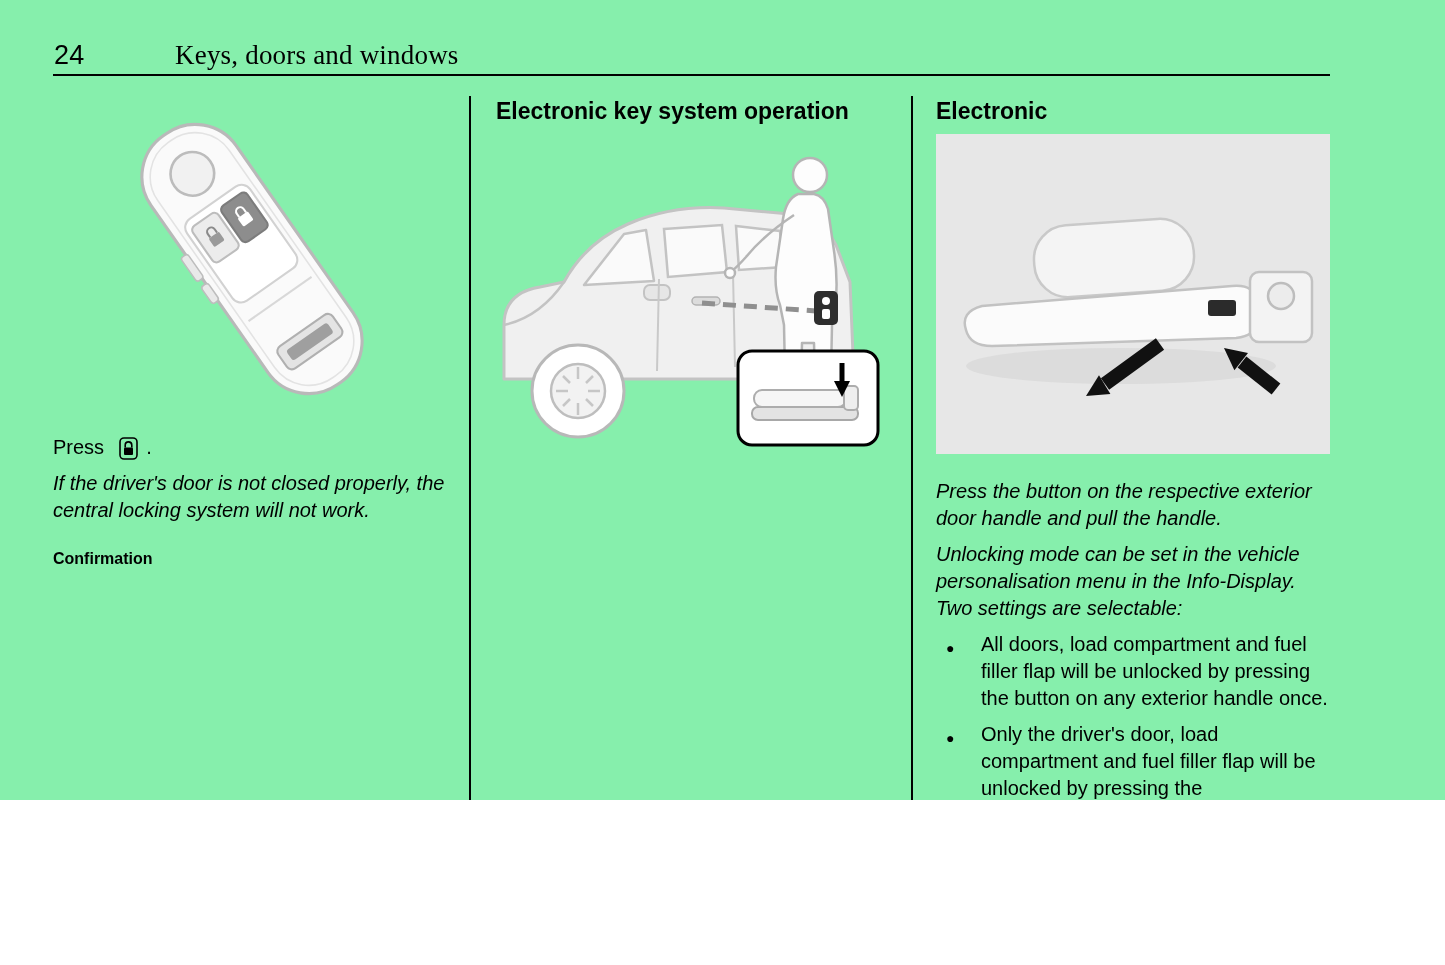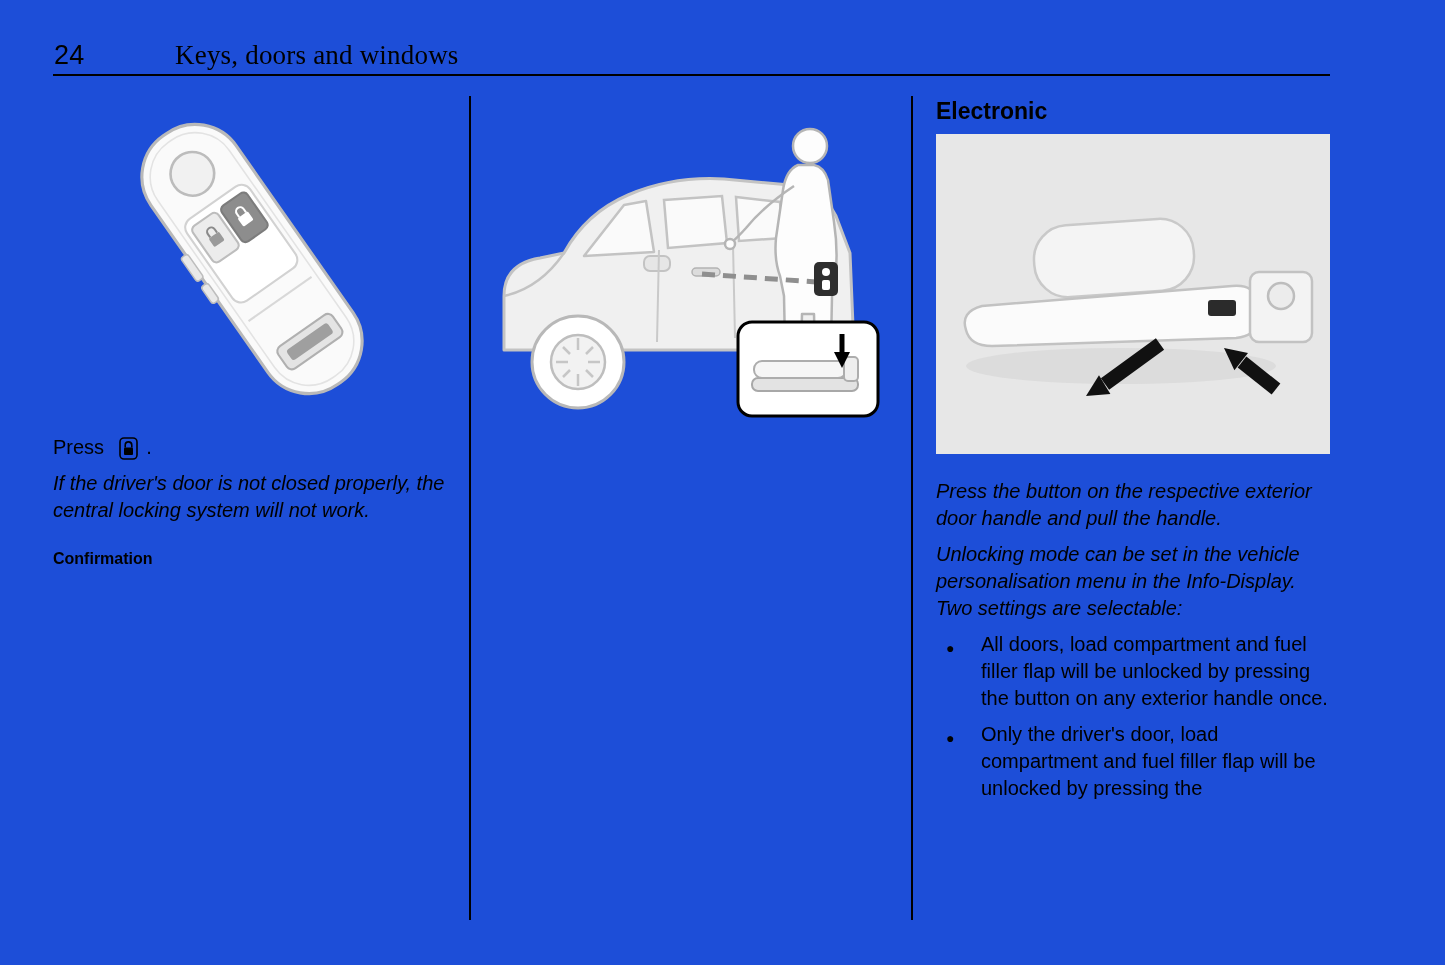--- a/index.html
+++ b/index.html
@@ -1,21 +1,21 @@
 <!DOCTYPE html>
 <html><head>
 <meta charset="utf-8">
 <style>
   * { box-sizing: border-box; }
   html, body { margin: 0; padding: 0; }
   body {
     width: 1445px; height: 965px; background: #ffffff; color: #000;
     font-family: "Liberation Sans", sans-serif;
   }
-  .page { position: relative; width: 1445px; height: 965px; overflow: hidden; background: #1d4ed8; }
+  .page { position: relative; width: 1445px; height: 800px; overflow: hidden; background: #86efac; }
 
   .page-number   { position: absolute; left: 54px;  top: 40px; font-size: 27px; letter-spacing: .3px; }
   .section-title { position: absolute; left: 175px; top: 40px; font-size: 27px; letter-spacing: .2px; font-family: Liberation Serif, serif; }
   .header-rule   { position: absolute; left: 53px;  top: 74px; width: 1277px; height: 2px; background: #000; }
 
   .vrule { position: absolute; top: 96px; height: 824px; width: 2px; background: #000; }
   .vrule-1 { left: 469px; }
   .vrule-2 { left: 911px; }
 
   .col { position: absolute; top: 96px; }
@@ -93,20 +93,21 @@
         </span>
         <span>.</span>
     </p>
 
     <p class="body-text gap-after">If the driver's door is not closed properly, the central locking system will not work.</p>
 
     <h3 class="sub-heading">Confirmation</h3>
   </div>
 
   <div class="col col-mid">
+    <h2 class="col-heading">Electronic key system operation</h2>
 
     <figure class="fig-car">
       <svg width="392" height="312" viewBox="0 0 392 312">
         <path d="M8 240 L8 186 Q8 154 44 148 L68 143 Q90 103 132 85 Q176 66 228 69 L294 75 Q326 79 340 106 L354 143 L358 240 Z" fill="#f0f0f0" stroke="#c3c3c3" stroke-width="3" stroke-linejoin="round"></path>
         <path d="M8 186 Q44 178 68 143" fill="none" stroke="#c3c3c3" stroke-width="2.5"></path>
         <path d="M88 146 L128 95 L150 91 L158 142 Z" fill="#fafafa" stroke="#c3c3c3" stroke-width="2.5" stroke-linejoin="round"></path>
         <path d="M168 90 L226 86 L231 133 L172 138 Z" fill="#fafafa" stroke="#c3c3c3" stroke-width="2.5"></path>
         <path d="M240 87 L284 92 L287 128 L243 131 Z" fill="#fafafa" stroke="#c3c3c3" stroke-width="2.5"></path>
         <rect x="148" y="146" width="26" height="15" rx="6" fill="#e6e6e6" stroke="#c3c3c3" stroke-width="2"></rect>
         <path d="M163 140 L161 232 M237 134 L239 228" fill="none" stroke="#c9c9c9" stroke-width="2"></path>

